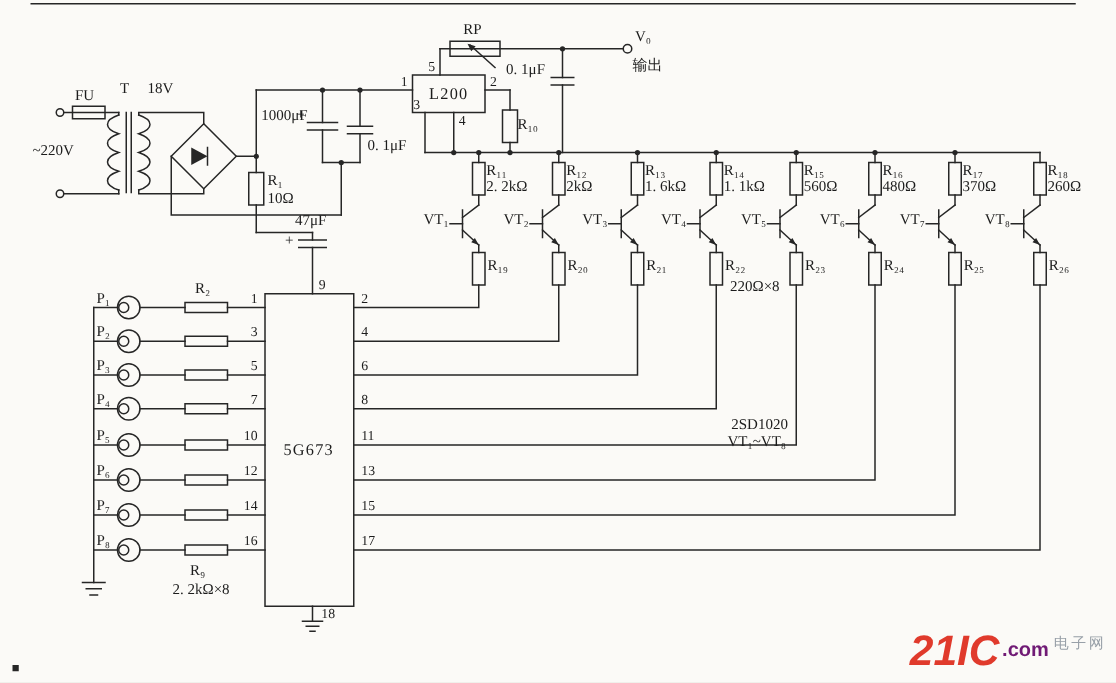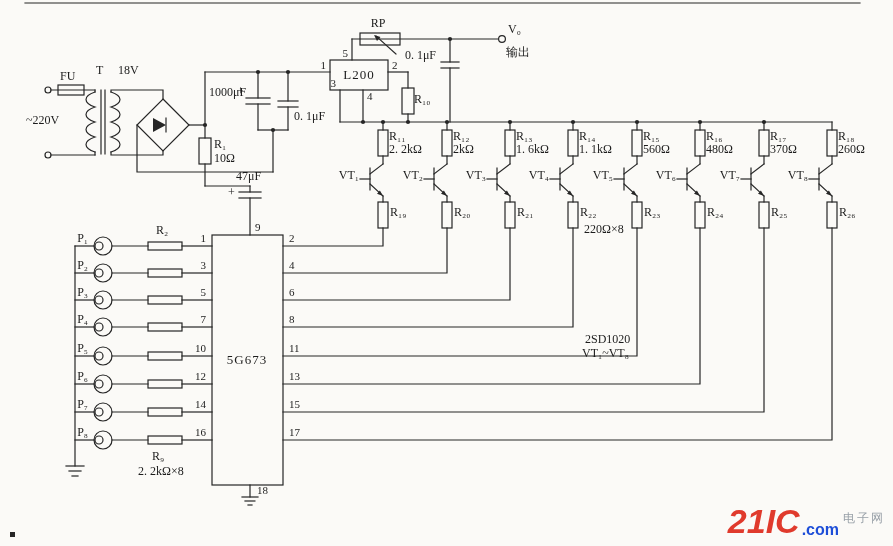--- a/index.html
+++ b/index.html
@@ -6,24 +6,24 @@
   .stage{position:relative;width:893px;height:546px;background:#fbfaf7;overflow:hidden;
          font-family:"Liberation Serif", serif;}
   svg{position:absolute;left:0;top:0;}
   svg line, svg polyline, svg rect, svg polygon, svg circle, svg path{
       stroke:#262626;stroke-width:1.2;fill:none;stroke-linecap:square;}
   svg .fill{fill:#262626;stroke:none;}
   svg .dot{fill:#262626;stroke:none;}
   svg text{stroke:none;fill:#1c1c1c;font-size:12px;font-family:"Liberation Serif", serif;}
   svg text.pin{font-size:11px;}
   svg text.icname{font-size:13px;letter-spacing:1px;}
-  .wm{position:absolute;right:8px;bottom:8px;display:flex;align-items:flex-end;
+  .wm{position:absolute;right:8px;bottom:8px;display:flex;align-items:center;
       font-family:"Liberation Sans", sans-serif;line-height:1;}
   .wm-brand{font-size:34px;font-weight:bold;font-style:italic;color:#e03a2c;}
-  .wm-com{font-size:16px;font-weight:bold;color:#1d4ed8;margin-left:2px;}
+  .wm-com{font-size:16px;font-weight:bold;color:#701a75;margin-left:2px;}
   .wm-cn{font-size:12px;color:#98a0a8;margin-left:4px;margin-bottom:14px;letter-spacing:2px;}
 </style>
 </head>
 <body>
 
 <div class="stage">
 <svg width="893" height="546" viewBox="0 0 893 546">
 
   <line x1="25" y1="3" x2="860" y2="3" stroke-width="2.4"></line>
   <rect class="fill" x="10" y="532" width="5" height="5"></rect>

